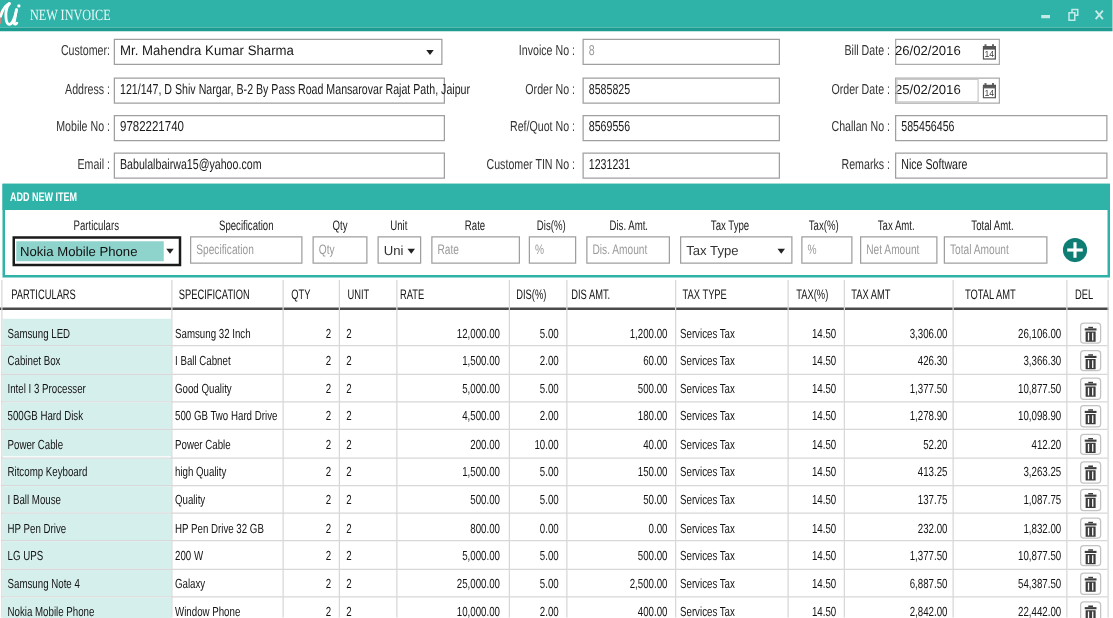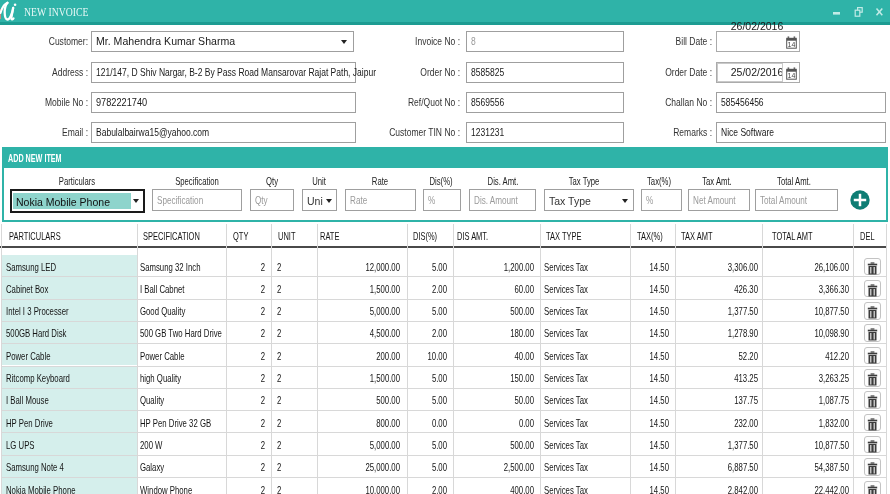--- a/index.html
+++ b/index.html
@@ -63,31 +63,31 @@
 <div class="inp" style="left:466px;top:62px;width:158px;height:21px;border-color:#9f9f9f;"></div>
 <div class="itx" style="left:471px;top:66px;">8585825</div>
 <div class="lbl" style="left:260px;top:96px;width:200px;">Ref/Quot No :</div>
 <div class="inp" style="left:466px;top:92px;width:158px;height:21px;border-color:#9f9f9f;"></div>
 <div class="itx" style="left:471px;top:96px;">8569556</div>
 <div class="lbl" style="left:260px;top:126px;width:200px;">Customer TIN No :</div>
 <div class="inp" style="left:466px;top:122px;width:158px;height:21px;border-color:#9f9f9f;"></div>
 <div class="itx" style="left:471px;top:126px;">1231231</div>
 <div class="lbl" style="left:512px;top:35px;width:200px;">Bill Date :</div>
 <div class="inp" style="left:716px;top:31px;width:84px;height:21px;border-color:#ababab;"></div>
-<div class="abs" style="left:716px;top:20px;width:82px;text-align:center;font-size:10.5px;color:#1a1a1a;">26/02/2016</div>
+<div class="abs" style="left:716px;top:35px;width:82px;text-align:left;font-size:10.5px;color:#1a1a1a;">26/02/2016</div>
 <div class="abs" style="left:786px;top:35px;"><svg width="11" height="13" viewBox="0 0 11 13">
       <rect x="1.6" y="0.4" width="1.6" height="2.6" fill="#666"></rect>
       <rect x="7.6" y="0.4" width="1.6" height="2.6" fill="#666"></rect>
       <rect x="0.2" y="1.8" width="10.6" height="2.4" fill="#555"></rect>
       <rect x="0.7" y="4.2" width="9.6" height="8" fill="#fff" stroke="#555" stroke-width="1"></rect>
       <text x="5.5" y="10.6" font-size="7" font-family="Liberation Sans" fill="#444" text-anchor="middle">14</text>
     </svg></div>
 <div class="lbl" style="left:512px;top:66px;width:200px;">Order Date :</div>
 <div class="inp" style="left:716px;top:62px;width:84px;height:21px;border-color:#ababab;"></div>
-<div class="abs" style="left:716px;top:66px;width:82px;text-align:center;font-size:10.5px;color:#1a1a1a;">25/02/2016</div>
+<div class="abs" style="left:716px;top:66px;width:82px;font-size:10.5px;color:#1a1a1a;">25/02/2016</div>
 <div class="abs" style="left:786px;top:66px;"><svg width="11" height="13" viewBox="0 0 11 13">
       <rect x="1.6" y="0.4" width="1.6" height="2.6" fill="#666"></rect>
       <rect x="7.6" y="0.4" width="1.6" height="2.6" fill="#666"></rect>
       <rect x="0.2" y="1.8" width="10.6" height="2.4" fill="#555"></rect>
       <rect x="0.7" y="4.2" width="9.6" height="8" fill="#fff" stroke="#555" stroke-width="1"></rect>
       <text x="5.5" y="10.6" font-size="7" font-family="Liberation Sans" fill="#444" text-anchor="middle">14</text>
     </svg></div>
 <div class="lbl" style="left:512px;top:96px;width:200px;">Challan No :</div>
 <div class="inp" style="left:716px;top:92px;width:170px;height:21px;border-color:#9f9f9f;"></div>
 <div class="itx" style="left:721px;top:96px;">585456456</div>

